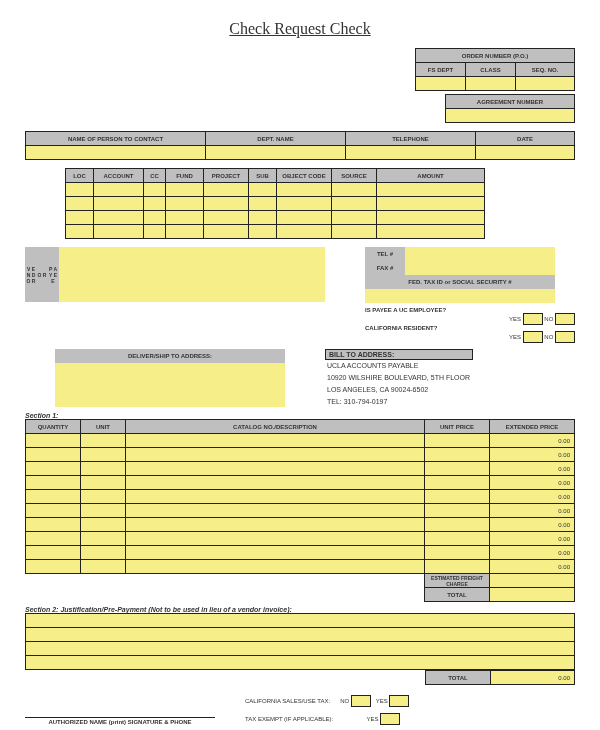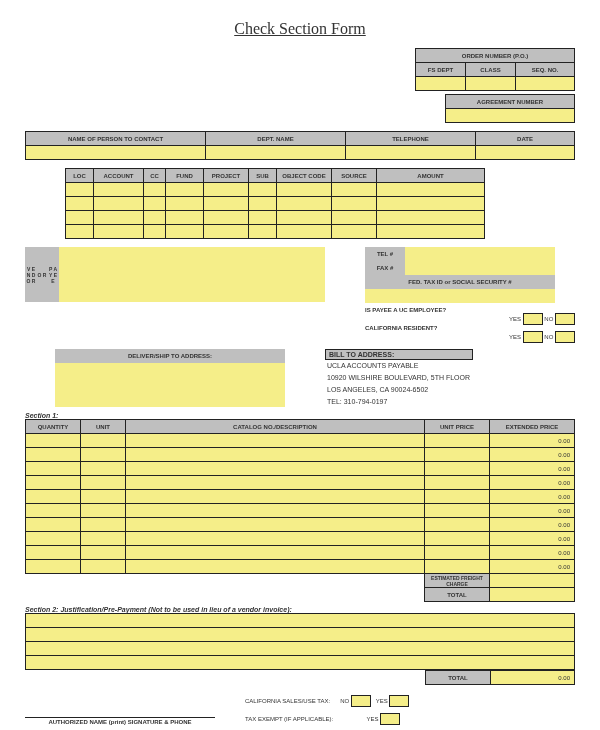--- a/index.html
+++ b/index.html
@@ -14,21 +14,21 @@
   .r{text-align:right;padding-right:4px}
   .noborder td{border:none}
   .billto{font-size:7px;line-height:12px;margin-left:2px}
   .billhdr{background:#bfbfbf;font-weight:bold;font-size:7px;padding:1px 3px;display:inline-block;border:1px solid #222;width:140px}
   .chk{border:1px solid #222;width:18px;height:10px;display:inline-block;background:#f5ee89;vertical-align:middle}
   .sigline{border-top:1px solid #222;margin-top:18px;width:190px;display:inline-block}
 </style>
 </head>
 <body>
 
-<div class="title">Check Section Form</div>
+<div class="title">Check Request Check</div>
 
 <table style="float:right;width:160px">
 <tbody>
       <tr>
         <td class="hdr" colspan="3">ORDER NUMBER (P.O.)</td>
       </tr>
 <tr>
  <td class="hdr" style="width:50px">FS DEPT</td>
  <td class="hdr" style="width:50px">CLASS</td>
  <td class="hdr">SEQ. NO.</td>

